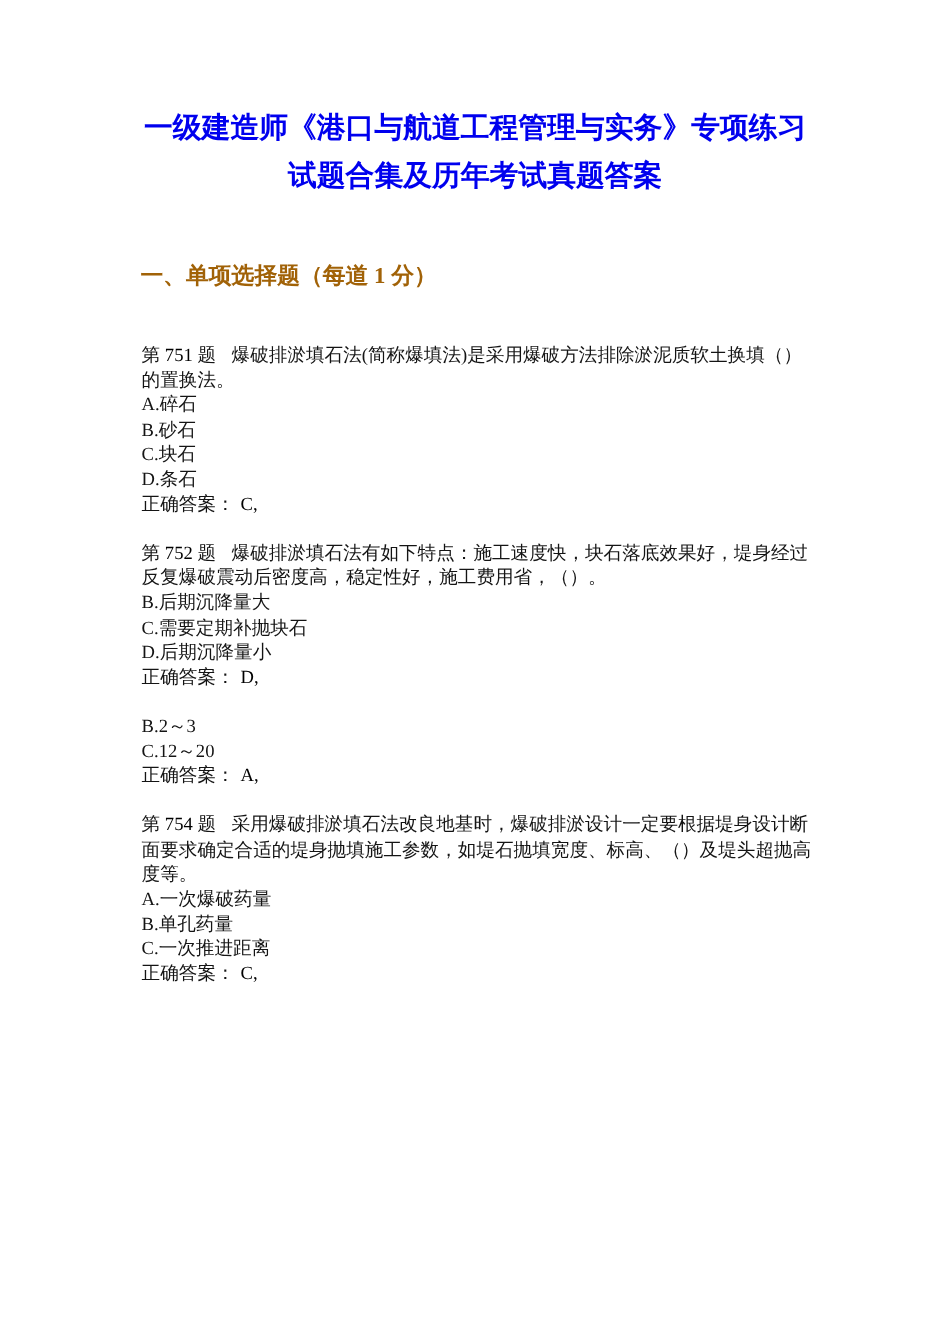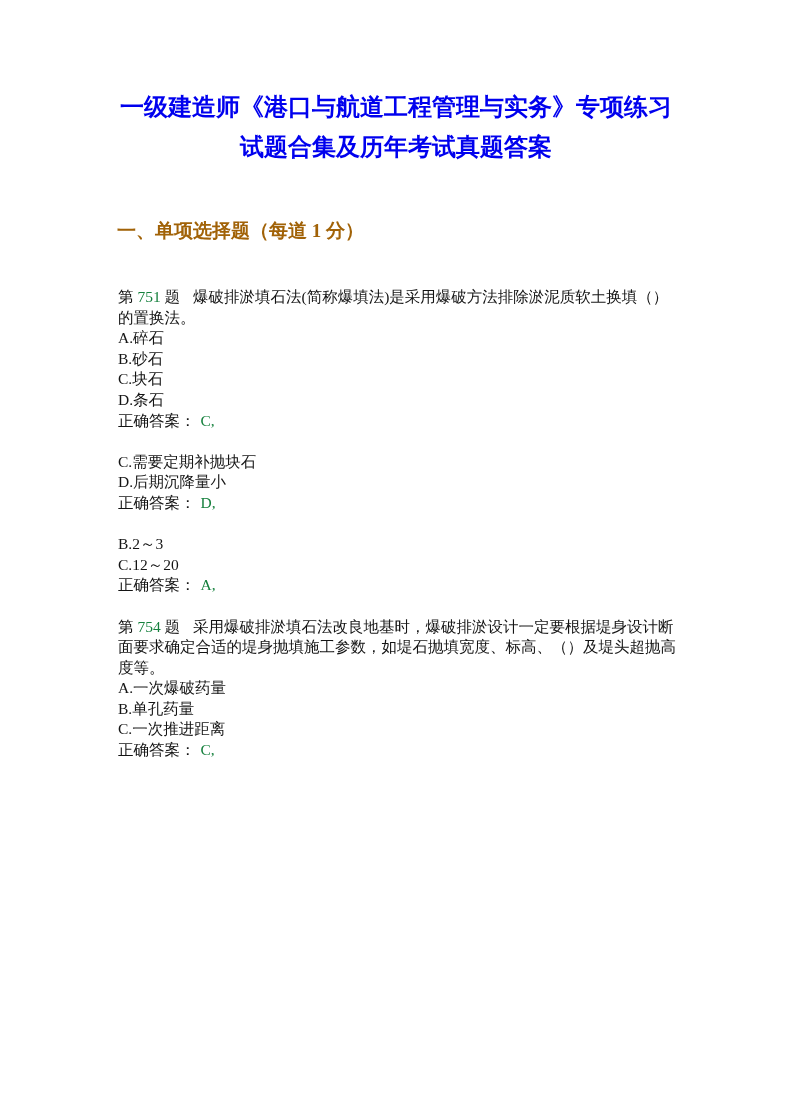--- a/index.html
+++ b/index.html
@@ -33,21 +33,21 @@
   }
   .content {
     margin: 43px 116px 0 118px;
     font-size: 15.5px;
     line-height: 20.6px;
     color: #141414;
   }
   .question { margin-bottom: 20.6px; }
   .question:last-child { margin-bottom: 0; }
   p { margin: 0; }
-  .red { color: #15803d; }
+  .red { color: #000000; }
   .stem .qtext { margin-left: 13px; }
   .answer .answer-value { margin-left: 5px; }
 </style>
 </head>
 <body>
 
 <div class="page">
 
   <h1 class="doc-title">
     <div>一级建造师《港口与航道工程管理与实务》专项练习</div>
@@ -67,20 +67,26 @@
       <p class="option">A.碎石</p>
       <p class="option">B.砂石</p>
       <p class="option">C.块石</p>
       <p class="option">D.条石</p>
       <p class="answer">
         <span>正确答案：</span><span class="red answer-value">C,</span>
       </p>
     </section>
 
     <section class="question">
+      <p class="stem">
+        <span>第</span>
+        <span class="red">752</span>
+        <span>题</span><span class="qtext">爆破排淤填石法有如下特点：施工速度快，块石落底效果好，堤身经过反复爆破震动后密度高，稳定性好，施工费用省，（）。</span>
+      </p>
+      <p class="option">B.后期沉降量大</p>
       <p class="option">C.需要定期补抛块石</p>
       <p class="option">D.后期沉降量小</p>
       <p class="answer">
         <span>正确答案：</span><span class="red answer-value">D,</span>
       </p>
     </section>
 
     <section class="question">
       <p class="option">B.2～3</p>
       <p class="option">C.12～20</p>

